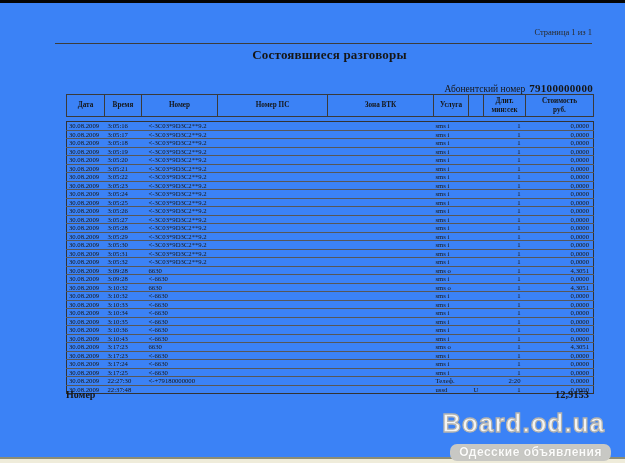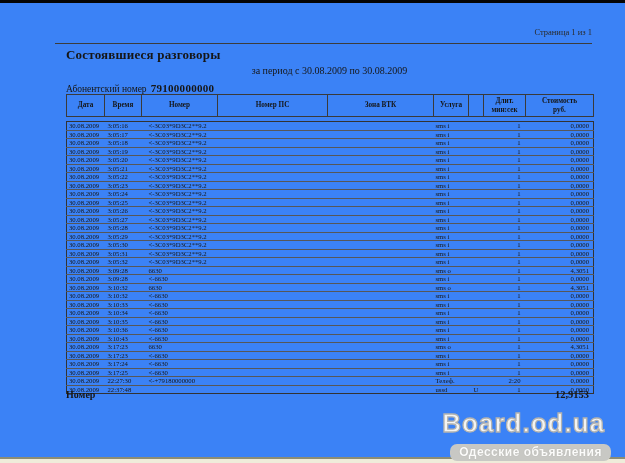--- a/index.html
+++ b/index.html
@@ -5,24 +5,24 @@
   * { margin:0; padding:0; box-sizing:border-box; }
   html,body { width:625px; height:463px; }
   body { font-family:"Liberation Serif", serif; background:#ffffff; color:#161616; }
   .screen { position:relative; width:625px; height:463px; background:#3b82f6; overflow:hidden; }
   .top-bar { position:absolute; top:0; left:0; width:625px; height:3px; background:#050505; }
   .bottom-strip { position:absolute; bottom:0; left:0; width:625px; height:6px; background:#efecda; border-top:2px solid #8d8d75; z-index:1; }
 
   .page-label { position:absolute; top:27px; right:33px; font-size:8.5px; color:#2a2a2a; }
   .header-rule { position:absolute; top:43px; left:55px; width:537px; border:none; border-top:1px solid #3c3c3c; }
 
-  .page-title { position:absolute; top:47px; left:66px; width:527px; text-align:left; font-size:13px; font-weight:bold; letter-spacing:.2px; }
+  .page-title { position:absolute; top:47px; left:66px; width:527px; text-align:center; font-size:13px; font-weight:bold; letter-spacing:.2px; }
   .page-subtitle { position:absolute; top:65px; left:66px; width:527px; text-align:center; font-size:10px; }
 
-  .account-row { position:absolute; top:78px; left:66px; width:527px; display:flex; justify-content:space-between; align-items:flex-end; }
+  .account-row { position:absolute; top:78px; left:66px; width:527px; display:flex; justify-content:space-between; align-items:flex-end;flex-direction:column; }
   .acct-label, .sim-label { font-size:9.5px; }
   .acct-number { font-weight:bold; font-size:11px; margin-left:4px; letter-spacing:.3px; }
   .sim-number { font-weight:bold; font-size:10.5px; margin-left:3px; }
 
   .table-wrap { position:absolute; top:94px; left:66px; width:527px; }
   table { border-collapse:collapse; width:527px; table-layout:fixed;border-radius:8px; }
   col.c1{width:38px} col.c2{width:37px} col.c3{width:76px} col.c4{width:110px}
   col.c5{width:106px} col.c6{width:35px} col.c7{width:15px} col.c8{width:42px} col.c9{width:68px}
 
   .head-table td { border:1px solid #3a3a3a; text-align:center; vertical-align:middle;
@@ -55,21 +55,20 @@
 </head>
 <body>
 
 <div class="screen">
   <div class="top-bar"></div>
 
   <div class="page-label">Страница 1 из 1</div>
   <hr class="header-rule">
 
   <div class="page-title">Состоявшиеся разговоры</div>
-  <div class="page-subtitle">за период с 30.08.2009 по 30.08.2009</div>
 
   <div class="account-row">
     <div>
       <span class="acct-label">Абонентский номер</span><span class="acct-number">79100000000</span>
     </div>
   </div>
 
   <div class="table-wrap">
     <table class="head-table">
       <colgroup>

